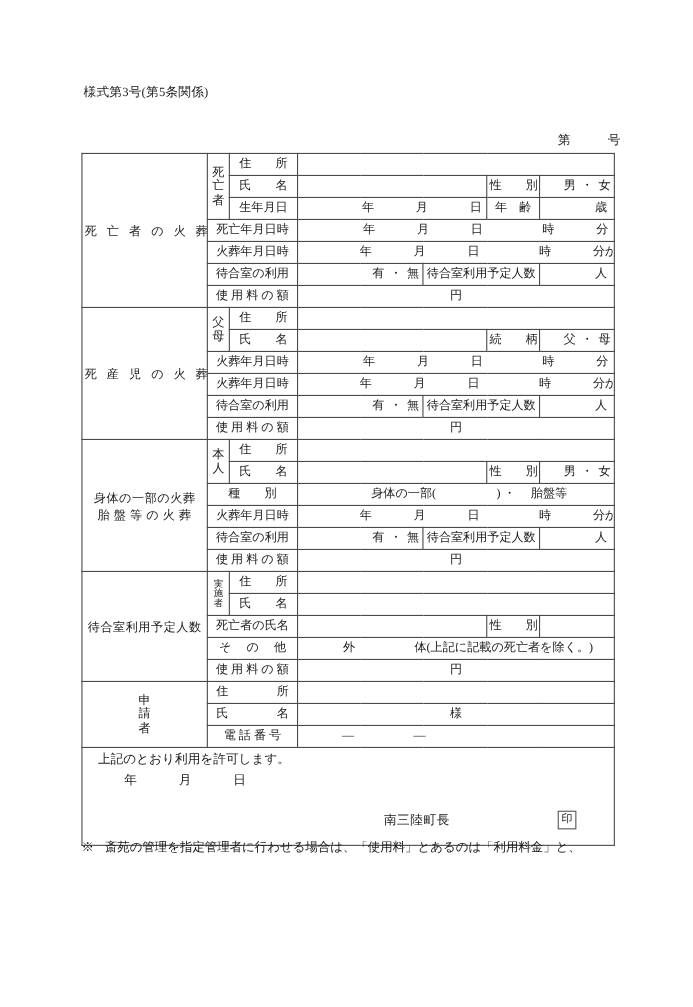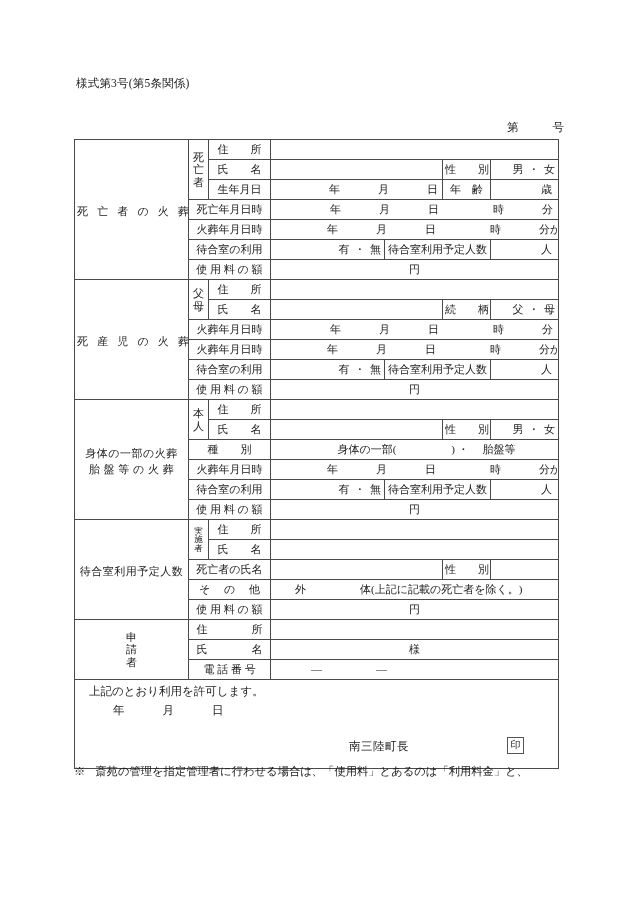--- a/index.html
+++ b/index.html
@@ -318,21 +318,21 @@
       <td class="blank" colspan="5"></td>
     </tr>
     <tr>
       <td class="fname" colspan="2">死亡者の氏名</td>
       <td class="blank" colspan="3"></td>
       <td class="fname">性　　別</td>
       <td class="blank"></td>
     </tr>
     <tr>
       <td class="fname" colspan="2">そ　 の 　他</td>
-      <td style="text-align:left;padding-left:24px !important;font-family:Liberation Serif, serif;" colspan="5">
+      <td style="text-align:center;padding-left:24px !important;font-family:Liberation Serif, serif;" colspan="5">
         <span>外</span><span class="g-lg"></span><span>体(上記に記載の死亡者を除く。)</span>
       </td>
     </tr>
     <tr>
       <td class="fname" colspan="2">使 用 料 の 額</td>
       <td class="yen" colspan="5">円</td>
     </tr>
 
     <tr>
       <td class="vlab" rowspan="3">

